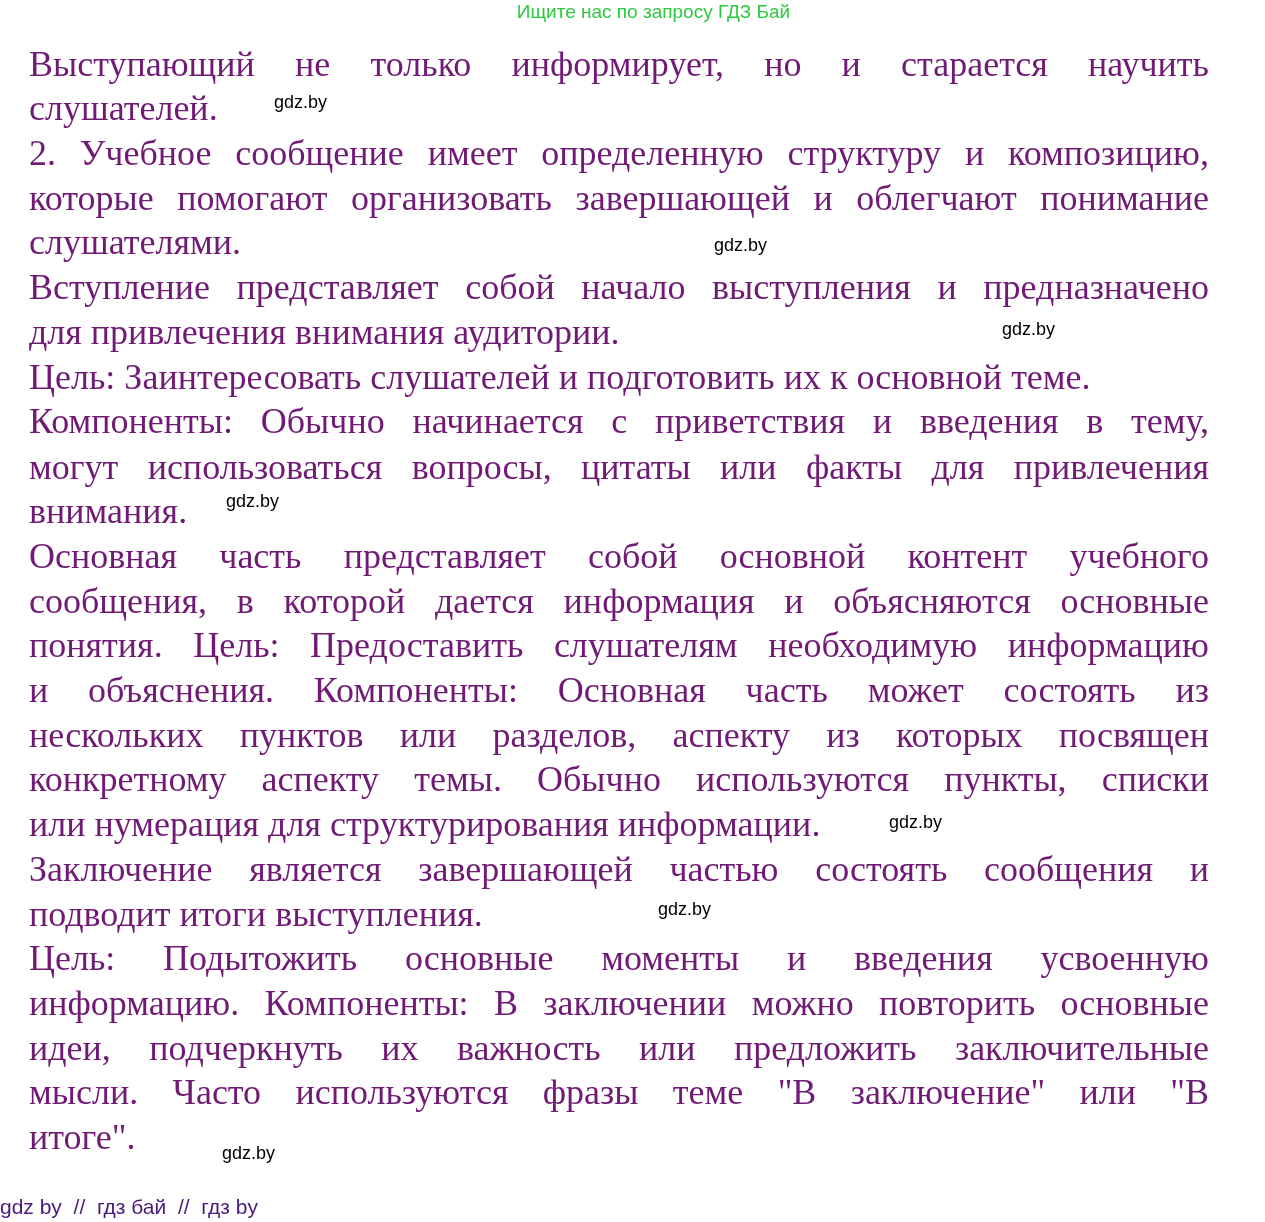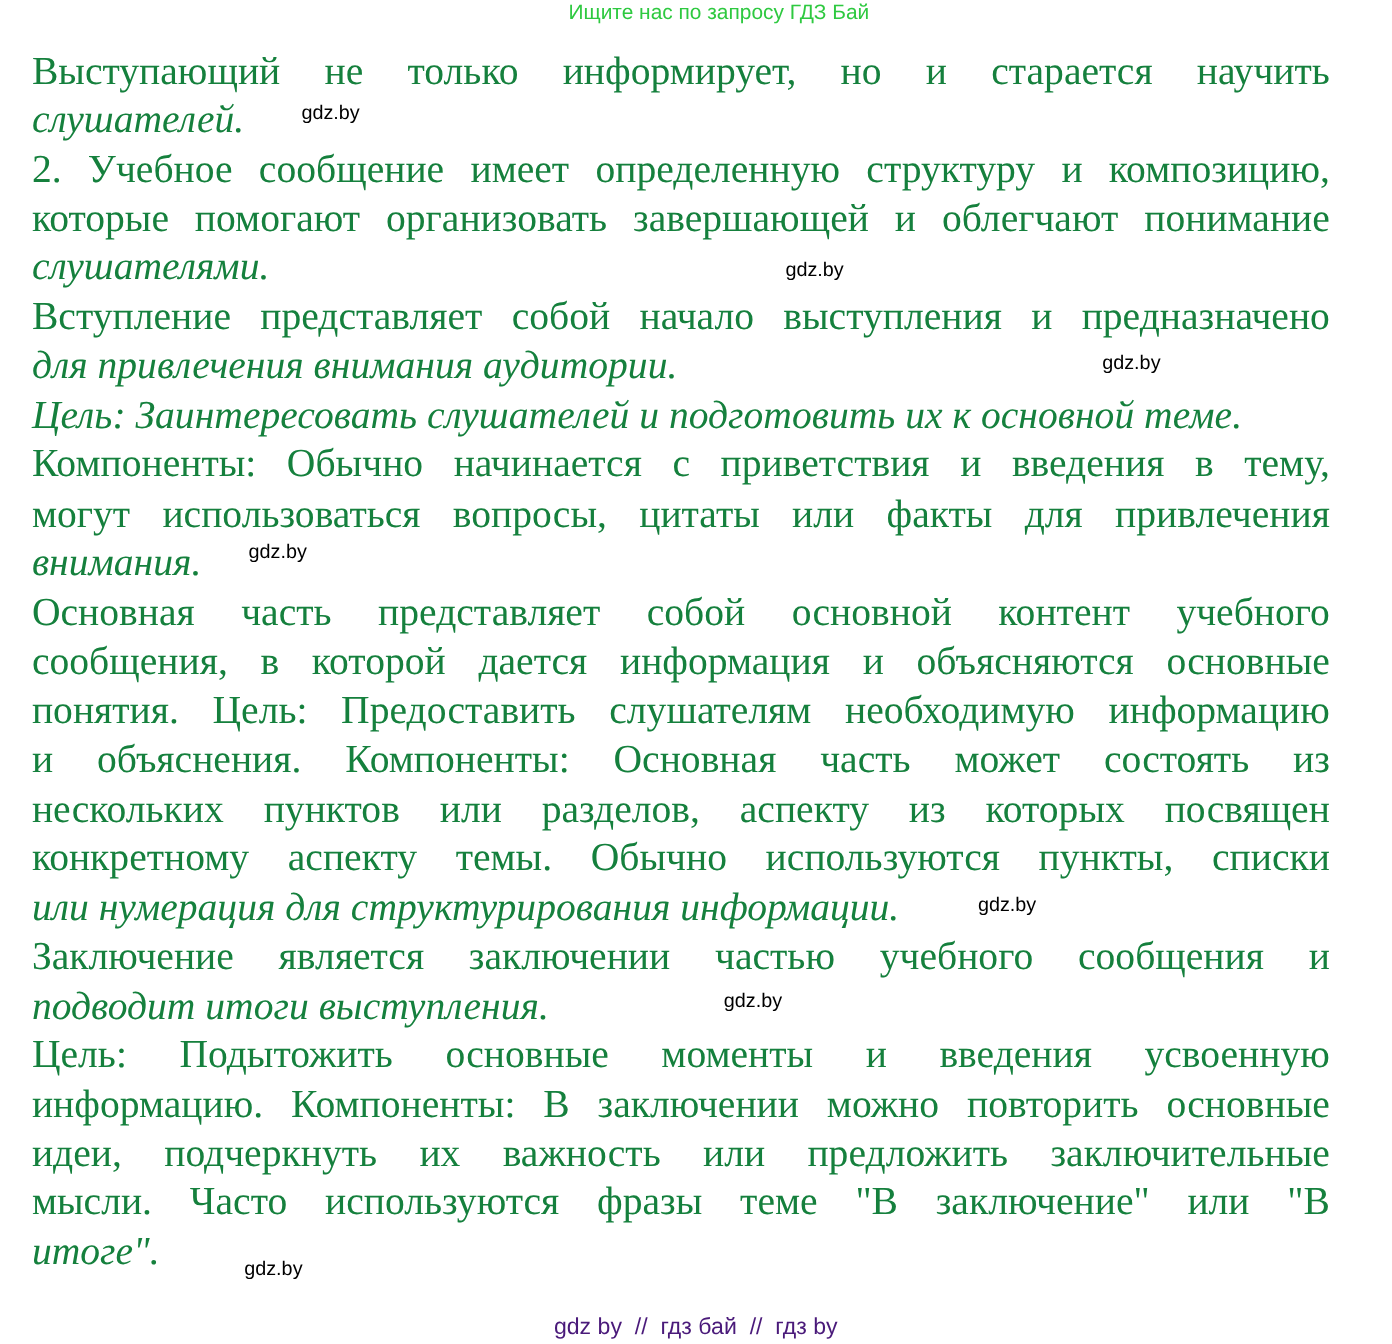--- a/index.html
+++ b/index.html
@@ -5,31 +5,31 @@
   html, body { margin: 0; padding: 0; background: #ffffff; }
   body { width: 1265px; height: 1222px; position: relative; overflow: hidden; }
   .header {
     position: absolute; left: 0; top: 0; width: 1265px; height: 24px;
     text-align: center; font-family: "Liberation Sans", sans-serif;
     font-size: 19px; line-height: 24px; color: #2ec940; margin-left: 21px;
   }
   .line {
     position: absolute; left: 29px; width: 1180px;
     font-family: "Liberation Serif", serif; font-size: 36px; line-height: 44px;
-    color: #15803d; white-space: nowrap; text-align: justify; text-align-last: justify;
+    color: #701a75; white-space: nowrap; text-align: justify; text-align-last: justify;
   }
-  .line.last { text-align-last: left; font-style: italic; }
+  .line.last { text-align-last: left; }
   .line b { font-weight: normal; }
   .wm {
     position: absolute; font-family: "Liberation Sans", sans-serif;
     font-size: 18px; line-height: 32px; color: #000; white-space: nowrap;
   }
   .footer {
     position: absolute; left: 0; top: 1192px; width: 1265px; height: 30px;
-    text-align: center; font-family: "Liberation Sans", sans-serif;
+    font-family: "Liberation Sans", sans-serif;
     font-size: 21px; line-height: 30px; color: #4a1a7a; white-space: pre;
   }
 </style>
 </head>
 <body>
 
 <div class="header">Ищите нас по запросу ГДЗ Бай</div>
 
 <div class="line" style="top:42px">Выступающий не только информирует, но и старается научить</div>
 <div class="line last" style="top:86px">слушателей.</div>
@@ -48,21 +48,21 @@
 <div class="line last" style="top:489px">внимания.</div>
 
 <div class="line" style="top:534px"><b>Основная часть</b><span> представляет собой основной контент учебного</span></div>
 <div class="line" style="top:579px">сообщения, в которой дается информация и объясняются основные</div>
 <div class="line" style="top:623px">понятия. Цель: Предоставить слушателям необходимую информацию</div>
 <div class="line" style="top:668px">и объяснения. Компоненты: Основная часть может состоять из</div>
 <div class="line" style="top:713px">нескольких пунктов или разделов, аспекту из которых посвящен</div>
 <div class="line" style="top:757px">конкретному аспекту темы. Обычно используются пункты, списки</div>
 <div class="line last" style="top:802px">или нумерация для структурирования информации.</div>
 
-<div class="line" style="top:847px"><b>Заключение</b><span> является заключении частью учебного сообщения и</span></div>
+<div class="line" style="top:847px"><b>Заключение</b><span> является завершающей частью состоять сообщения и</span></div>
 <div class="line last" style="top:892px">подводит итоги выступления.</div>
 
 <div class="line" style="top:936px">Цель: Подытожить основные моменты и введения усвоенную</div>
 <div class="line" style="top:981px">информацию. Компоненты: В заключении можно повторить основные</div>
 <div class="line" style="top:1026px">идеи, подчеркнуть их важность или предложить заключительные</div>
 <div class="line" style="top:1070px">мысли. Часто используются фразы теме "В заключение" или "В</div>
 <div class="line last" style="top:1115px">итоге".</div>
 
 <div class="wm" style="left:274px; top:86px">gdz.by</div>
 <div class="wm" style="left:714px; top:229px">gdz.by</div>

